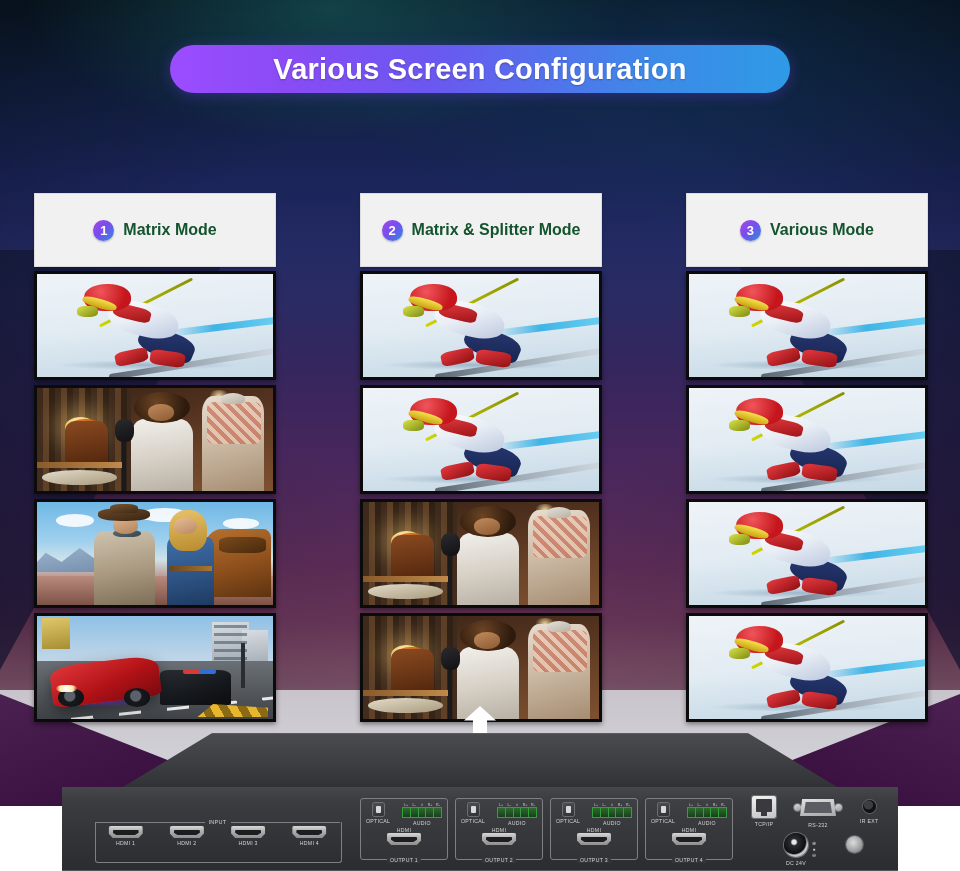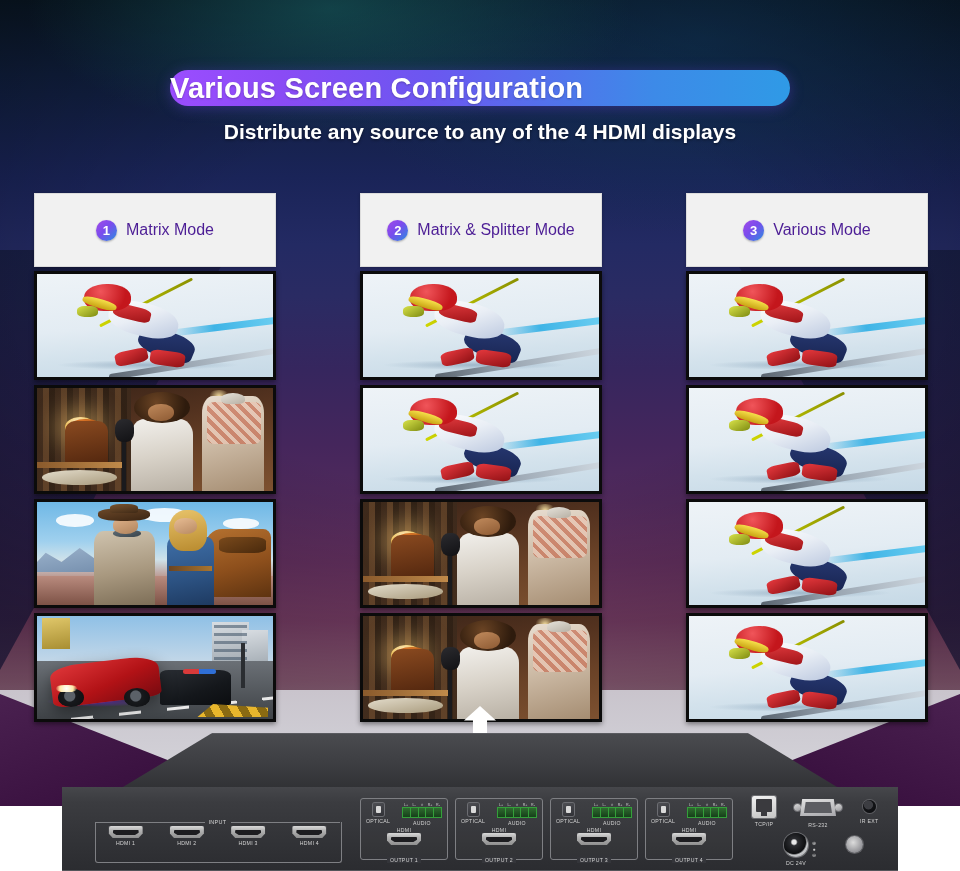--- a/index.html
+++ b/index.html
@@ -62,24 +62,24 @@
     position:absolute;right:0;top:694px;width:330px;height:130px;
     background:linear-gradient(200deg,#4a2150 0%, #3a1140 55%, #2d0c33 100%);
     clip-path:polygon(100% 0, 100% 100%, 0 100%);
   }
   .floor-white{
     position:absolute;left:0;top:806px;width:960px;height:65px;background:#ffffff;
   }
 
   
   .title-pill{
-    position:absolute;left:170px;top:70px;width:620px;height:36px;
+    position:absolute;left:170px;top:45px;width:620px;height:48px;
     border-radius:24px;
     background:linear-gradient(90deg,#9b4dff 0%, #8a4bf5 18%, #6b57f0 42%, #3d8ae8 78%, #2f9ae6 100%);
-    display:flex;align-items:center;
+    display:flex;align-items:center;justify-content:center;
     box-shadow:0 2px 14px rgba(90,60,200,.45);
   }
   .title-pill span{
     color:#fff;font-size:29px;font-weight:bold;letter-spacing:.2px;
     text-shadow:0 1px 2px rgba(0,0,0,.25);
   }
   .subtitle{
     position:absolute;left:0;top:120px;width:960px;text-align:center;
     color:#ffffff;font-size:21px;font-weight:bold;
     text-shadow:0 1px 3px rgba(0,0,0,.45);
@@ -92,21 +92,21 @@
     display:flex;align-items:center;justify-content:center;gap:9px;
     box-shadow:0 1px 3px rgba(0,0,0,.25);
   }
   .badge{
     width:21px;height:21px;border-radius:50%;flex:0 0 auto;
     background:linear-gradient(135deg,#a24ae8 0%, #7a4ced 45%, #2b8de0 100%);
     color:#fff;font-size:13px;font-weight:bold;
     display:flex;align-items:center;justify-content:center;
     box-shadow:0 1px 2px rgba(0,0,0,.3);
   }
-  .head-label{color:#4c1d95;font-size:16px;font-weight:normal;}
+  .head-label{color:#14532d;font-size:16px;font-weight:bold;}
 
   .screen{
     border:3px solid #0b0b0b;background:#000;overflow:hidden;position:relative;
     box-shadow:0 2px 5px rgba(0,0,0,.45);
   }
   .screen + .screen{margin-top:5px;}
   .scr-img{position:absolute;inset:0;}
 
   
   .art-ski{background:linear-gradient(175deg,#eef3f7 0%,#e3ecf3 48%,#d3e2ec 72%,#c6d9e6 100%);}
@@ -333,21 +333,20 @@
   <div class="bg-vig"></div>
 
   <div class="floor"></div>
   <div class="floor-purple-l"></div>
   <div class="floor-purple-r"></div>
   <div class="floor-white"></div>
 
   <div class="title-pill">
     <span>Various Screen Configuration</span>
   </div>
-  <div class="subtitle">Distribute any source to any of the 4 HDMl displays</div>
 
   <div class="col" style="left:34px;width:242px;">
     <div class="col-head">
       <div class="badge">1</div>
       <div class="head-label">Matrix Mode</div>
     </div>
     <div class="screen" style="height:103px;margin-top:4px;">
       <div class="scr-img art-ski">
         <div class="ski-blue"></div>
           <div class="ski-shadow"></div>

